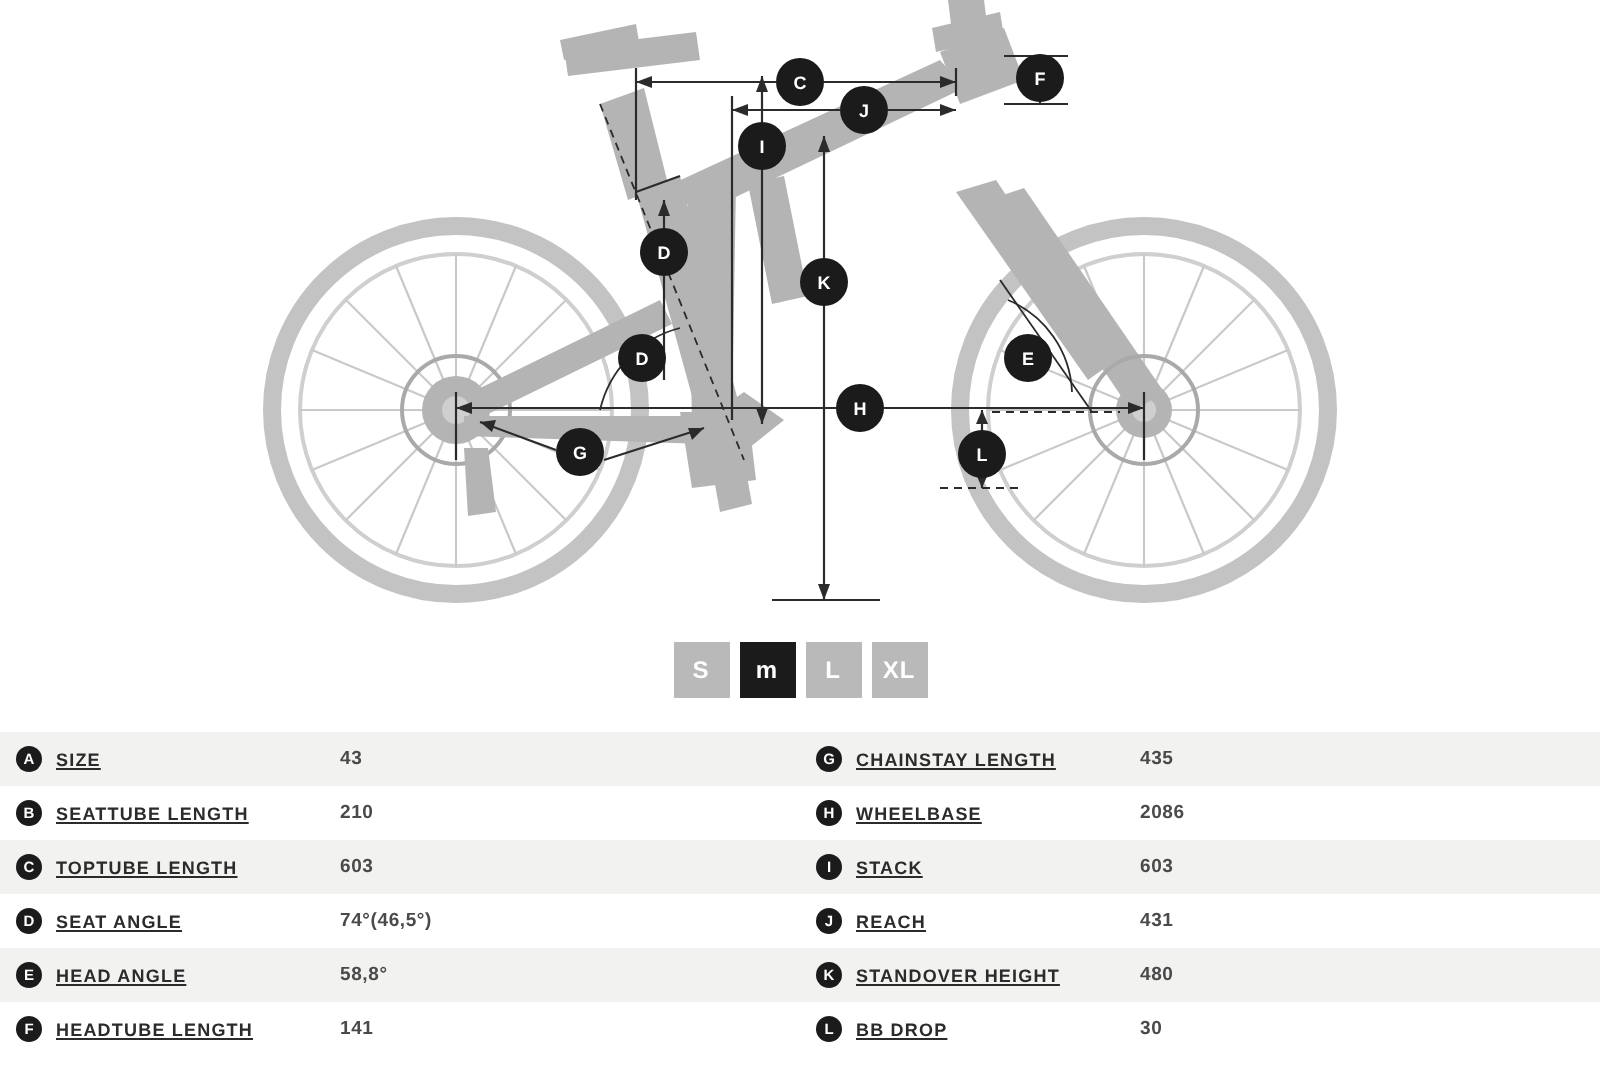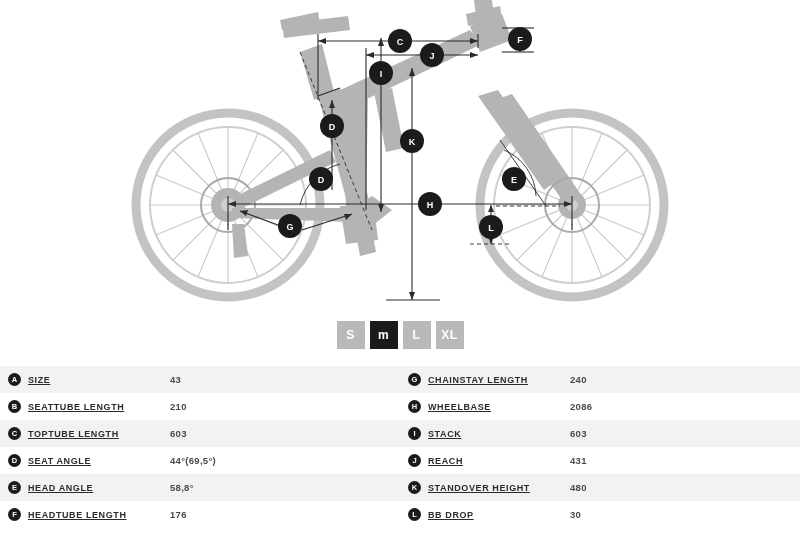--- a/index.html
+++ b/index.html
@@ -318,39 +318,39 @@
       <span class="spec-value">210</span>
     </div>
     <div class="spec-row alt">
       <span class="badge">C</span>
       <span class="spec-label">Toptube length</span>
       <span class="spec-value">603</span>
     </div>
     <div class="spec-row plain">
       <span class="badge">D</span>
       <span class="spec-label">Seat angle</span>
-      <span class="spec-value">44°(69,5°)</span>
+      <span class="spec-value">74°(46,5°)</span>
     </div>
     <div class="spec-row alt">
       <span class="badge">E</span>
       <span class="spec-label">Head angle</span>
       <span class="spec-value">58,8°</span>
     </div>
     <div class="spec-row plain">
       <span class="badge">F</span>
       <span class="spec-label">Headtube length</span>
-      <span class="spec-value">176</span>
+      <span class="spec-value">141</span>
     </div>
   </div>
 
   <div class="spec-col">
     <div class="spec-row alt">
       <span class="badge">G</span>
       <span class="spec-label">Chainstay length</span>
-      <span class="spec-value">240</span>
+      <span class="spec-value">435</span>
     </div>
     <div class="spec-row plain">
       <span class="badge">H</span>
       <span class="spec-label">Wheelbase</span>
       <span class="spec-value">2086</span>
     </div>
     <div class="spec-row alt">
       <span class="badge">I</span>
       <span class="spec-label">Stack</span>
       <span class="spec-value">603</span>

